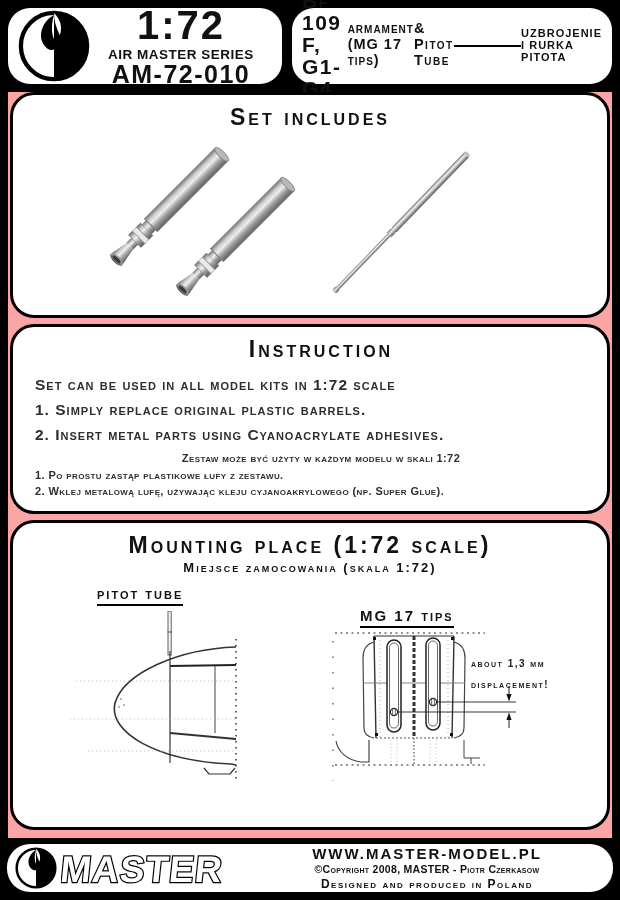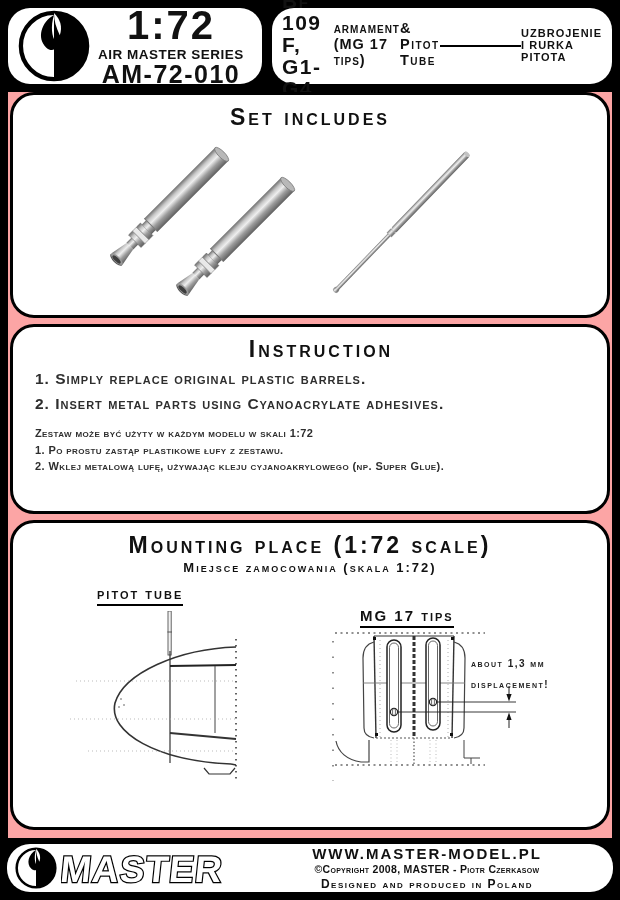--- a/index.html
+++ b/index.html
@@ -5,21 +5,21 @@
   html,body{margin:0;padding:0;background:#222;}
   .page{
     position:relative;width:620px;height:900px;background:#000;
     font-family:"Liberation Sans", sans-serif;
     font-variant:small-caps;
     color:#111;overflow:hidden;margin:0 auto;
   }
   
   .header{position:absolute;top:0;left:0;width:620px;height:92px;display:flex;gap:10px;padding:8px;box-sizing:border-box;}
   .hbox{background:#fff;border-radius:22px;box-sizing:border-box;}
-  .hbox.left{width:254px;display:flex;align-items:center;padding:2px 10px 2px 10px;}
+  .hbox.left{width:274px;display:flex;align-items:center;padding:2px 10px 2px 10px;}
   .hbox.right{flex:1;display:flex;align-items:center;justify-content:flex-end;padding:3px 10px 5px;}
   .brand-col{flex:1;display:flex;flex-direction:column;align-items:center;line-height:1;}
   .scale-big{font-size:40px;font-weight:bold;letter-spacing:2px;}
   .series{font-size:13.5px;font-weight:bold;letter-spacing:.5px;margin-top:3px;white-space:nowrap;}
   .code{font-size:25px;font-weight:bold;letter-spacing:1.5px;margin-top:1px;white-space:nowrap;}
   .t1{font-size:21px;font-weight:bold;letter-spacing:1.5px;line-height:1.05;}
   .t2{font-size:14.5px;font-weight:bold;letter-spacing:1px;line-height:1.1;}
   .t3{font-size:14.5px;font-weight:bold;letter-spacing:1.5px;line-height:1.1;}
   .hrule{width:88%;border-top:2px solid #000;margin:5px 0 4px;}
   .t4{font-size:11px;font-weight:bold;letter-spacing:1px;}
@@ -27,21 +27,21 @@
   .main{position:absolute;top:92px;left:8px;width:604px;height:746px;background:#fca5a5;}
   .box{border:3px solid #000;border-radius:24px;margin:0 2px;box-sizing:border-box;background:#fff;}
   .box h2{margin:9px 0 0;font-size:23px;font-weight:bold;letter-spacing:3px;text-align:center;}
   .box h3{margin:1px 0 0;font-size:13px;font-weight:bold;letter-spacing:2px;text-align:center;}
   .set-box{height:226px;position:relative;}
   .parts-svg{position:absolute;left:0;top:46px;width:596px;height:172px;}
   .instr-box{height:190px;margin-top:6px;padding:0 0 0 22px;}
   .en-line{font-size:15.5px;font-weight:bold;letter-spacing:1px;color:#2e2e2e;margin:7px 0;}
   .en-first{margin-top:13px;}
   .pl-line{font-size:11px;font-weight:bold;letter-spacing:.4px;color:#2e2e2e;margin:4.5px 0;}
-  .pl-first{margin-top:14px;}
+  .pl-first{margin-top:8px;text-align:center;}
   .mount-box{height:310px;margin-top:6px;position:relative;}
   .draw-label{position:absolute;font-size:15px;font-weight:bold;letter-spacing:2px;border-bottom:2.5px solid #000;padding-bottom:2px;}
   .lbl-pitot{left:84px;top:62px;}
   .lbl-mg{left:347px;top:84px;}
   .pitot-draw{position:absolute;left:45px;top:88px;width:290px;height:212px;}
   .mg-draw{position:absolute;left:320px;top:105px;width:205px;height:170px;}
   .note{position:absolute;left:458px;top:130px;font-size:10px;font-weight:bold;letter-spacing:1.5px;line-height:21px;color:#222;white-space:nowrap;}
   
   .footer{position:absolute;bottom:0;left:0;width:620px;height:62px;background:#000;}
   .footer-box{position:absolute;left:7px;right:7px;top:6px;bottom:8px;background:#fff;border-radius:23px;display:flex;align-items:center;padding:0 10px 0 8px;box-sizing:border-box;}
@@ -124,20 +124,21 @@
           <rect x="2" y="-1.9" width="76" height="3.8" fill="url(#metal)"></rect>
           <rect x="78" y="-3.1" width="5.5" height="6.2" fill="url(#metal)" stroke="#8a8a8a" stroke-width="0.5"></rect>
           <rect x="83.5" y="-3.4" width="108" height="6.8" rx="2.6" fill="url(#metal)"></rect>
           <ellipse cx="190" cy="0" rx="2" ry="3.2" fill="#c2c2c2"></ellipse>
         </g>
       </svg>
     </section>
 
     <section class="box instr-box">
       <h2>Instruction</h2>
+      <div class="en-line en-first">Set can be used in all model kits in 1:72 scale</div>
       <div class="en-line">1. Simply replace original plastic barrels.</div>
       <div class="en-line">2. Insert metal parts using Cyanoacrylate adhesives.</div>
       <div class="pl-line pl-first">Zestaw może być użyty w każdym modelu w skali 1:72</div>
       <div class="pl-line">1. Po prostu zastąp plastikowe łufy z zestawu.</div>
       <div class="pl-line">2. Wklej metalową lufę, używając kleju cyjanoakrylowego (np. Super Glue).</div>
     </section>
 
     <section class="box mount-box">
       <h2>Mounting place (1:72 scale)</h2>
       <h3>Miejsce zamocowania (skala 1:72)</h3>

